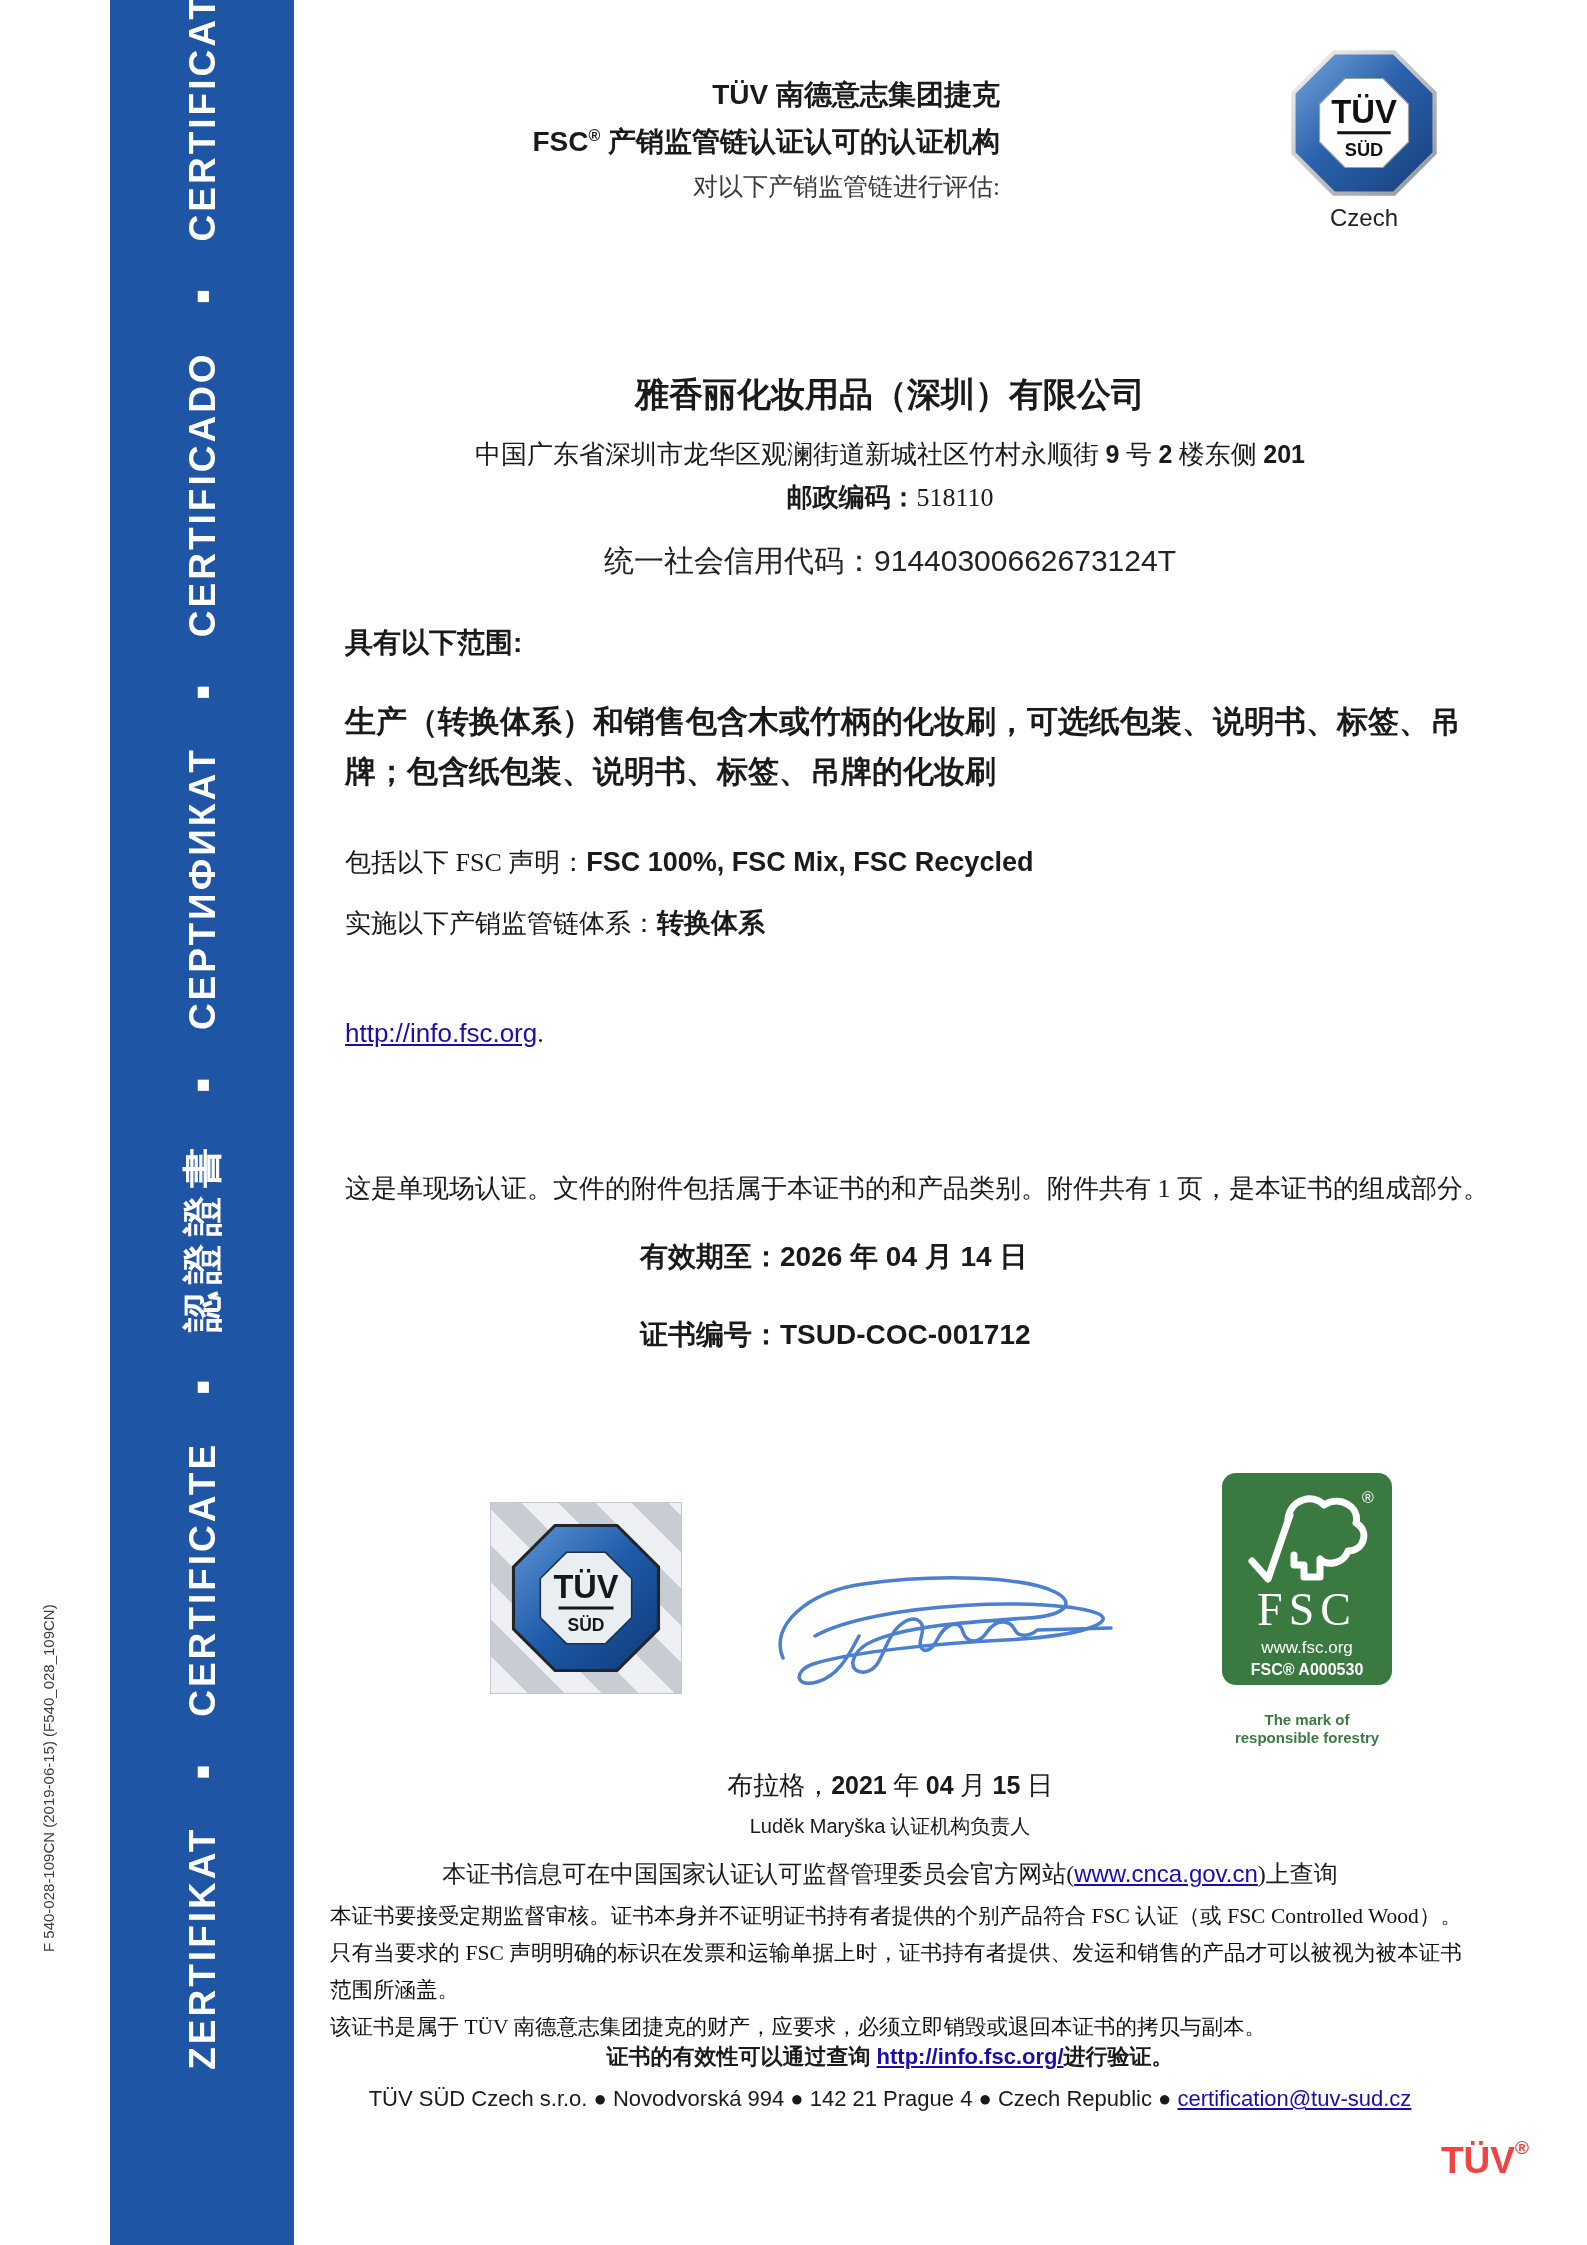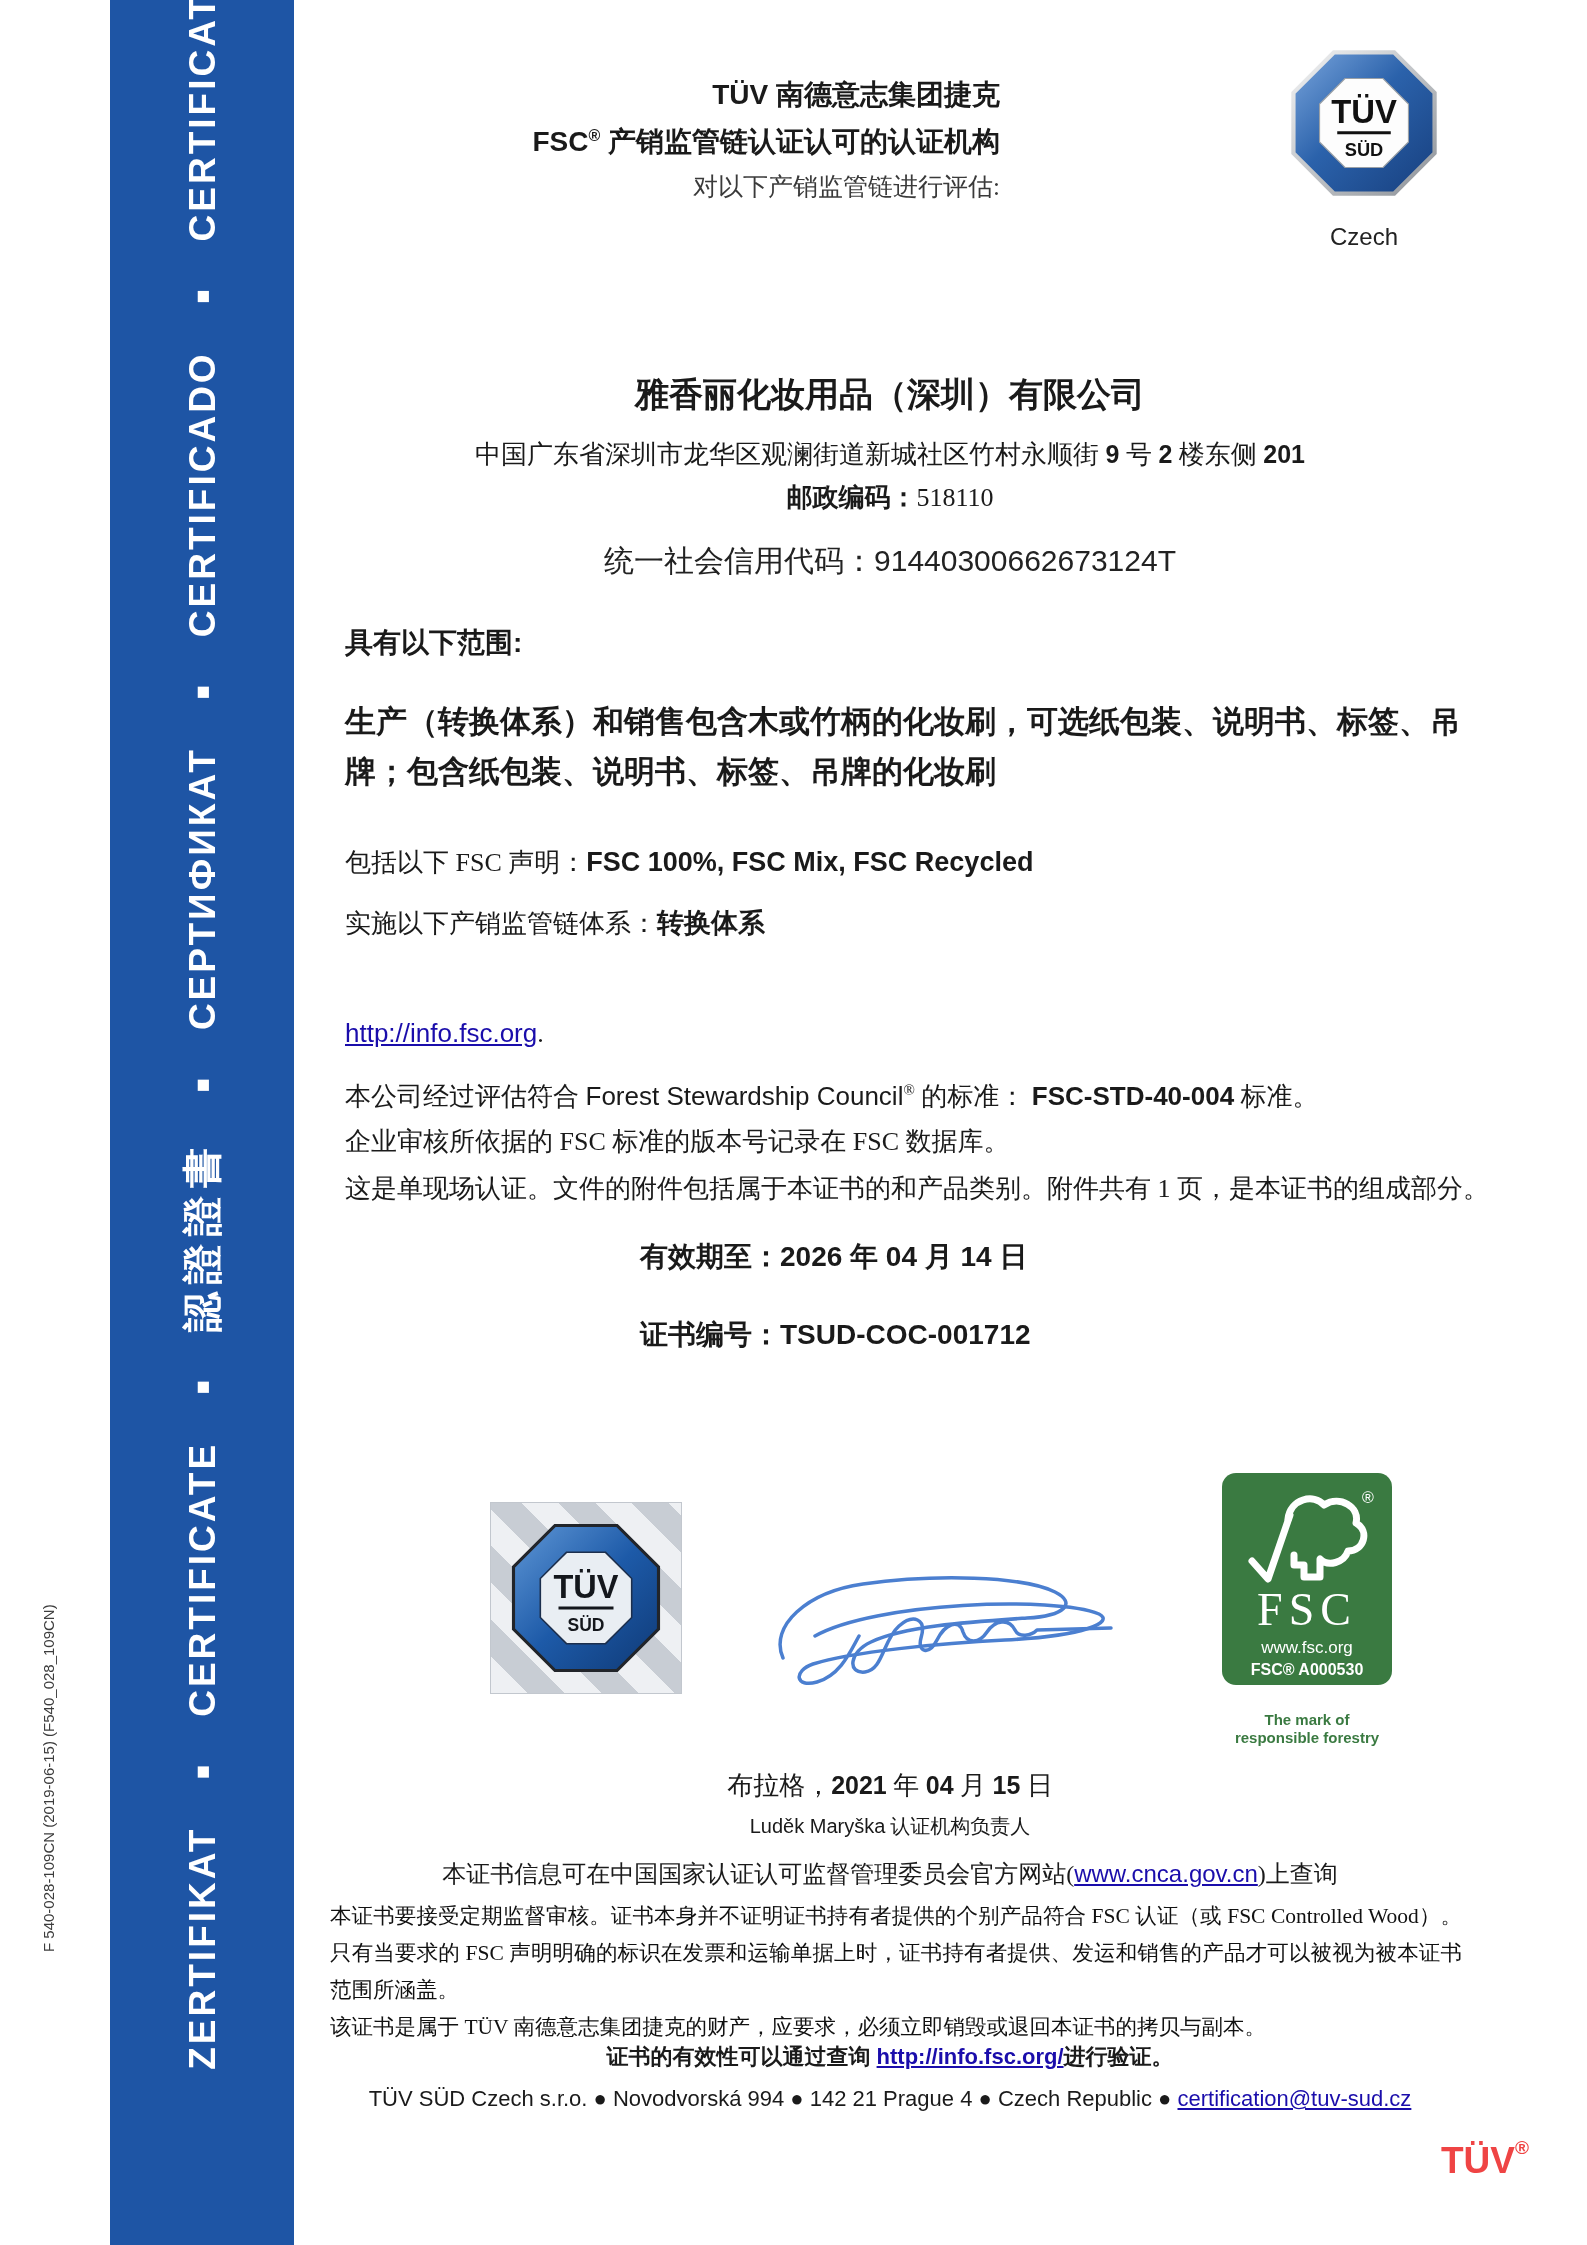--- a/index.html
+++ b/index.html
@@ -24,21 +24,21 @@
 
   
   .hdr { position:absolute; left:400px; top:76px; width:600px; text-align:right;
          font-family:"Liberation Sans", sans-serif; }
   .hdr-l1, .hdr-l2 { font-size:28px; font-weight:bold; margin-bottom:9px; }
   .hdr-l2 sup { font-size:16px; }
   .hdr-l3 { font-family:"Liberation Serif", serif; font-size:25px; color:#3a3a3a; }
 
   .tuv-logo { position:absolute; left:1291px; top:50px; width:146px; text-align:center; }
   .logo-caption { font-family:"Liberation Sans", sans-serif; font-size:24px;
-                  color:#222; margin-top:23px; }
+                  color:#222; margin-top:4px; }
 
   
   .cline { position:absolute; left:300px; width:1180px; text-align:center; }
   .company-name { top:372px; font-family:"Liberation Sans", sans-serif;
                   font-weight:bold; font-size:34px; }
   .company-address { top:437px; font-size:26px; }
   .company-postal { top:480px; font-size:26px; }
   .company-credit { top:541px; font-size:30px; color:#222; }
   .num  { font-family:"Liberation Sans", sans-serif; font-weight:bold; font-size:25px; }
   .blab { font-family:"Liberation Sans", sans-serif; font-weight:bold; }
@@ -154,21 +154,20 @@
   <div class="cline company-name">雅香丽化妆用品（深圳）有限公司</div>
   <div class="cline company-address"><span>中国广东省深圳市龙华区观澜街道新城社区竹村永顺街 </span><span class="num">9</span><span> 号 </span><span class="num">2</span><span> 楼东侧 </span><span class="num">201</span></div>
   <div class="cline company-postal"><span class="blab">邮政编码：</span><span>518110</span></div>
   <div class="cline company-credit"><span>统一社会信用代码：</span><span class="sansv">91440300662673124T</span></div>
 
   <div class="lcol scope-heading">具有以下范围:</div>
   <div class="lcol scope-body">生产（转换体系）和销售包含木或竹柄的化妆刷，可选纸包装、说明书、标签、吊牌；包含纸包装、说明书、标签、吊牌的化妆刷</div>
   <div class="lcol claims"><span>包括以下 FSC 声明：</span><span class="val">FSC 100%, FSC Mix, FSC Recycled</span></div>
   <div class="lcol system"><span>实施以下产销监管链体系：</span><span class="val">转换体系</span></div>
   <div class="lcol dbline"><br><a class="doc-link" href="#">http://info.fsc.org</a><span>.</span></div>
-  <div class="lcol stdline"><span>本公司经过评估符合 </span><span class="sansv">Forest Stewardship Council</span><sup>®</sup><span> 的标准： </span><span class="stdcode">FSC-STD-40-004</span><span> 标准。</span><br><span>企业审核所依据的 FSC 标准的版本号记录在 FSC 数据库。</span></div>
   <div class="lcol single">这是单现场认证。文件的附件包括属于本证书的和产品类别。附件共有 1 页，是本证书的组成部分。</div>
 
   <div class="dates">
     <div><span>有效期至：</span><span>2026 年  04 月  14 日</span></div>
     <div><span>证书编号：</span><span>TSUD-COC-001712</span></div>
   </div>
 
   <div class="holo">
     <svg width="150" height="150" viewBox="0 0 120 120">
       <defs>

